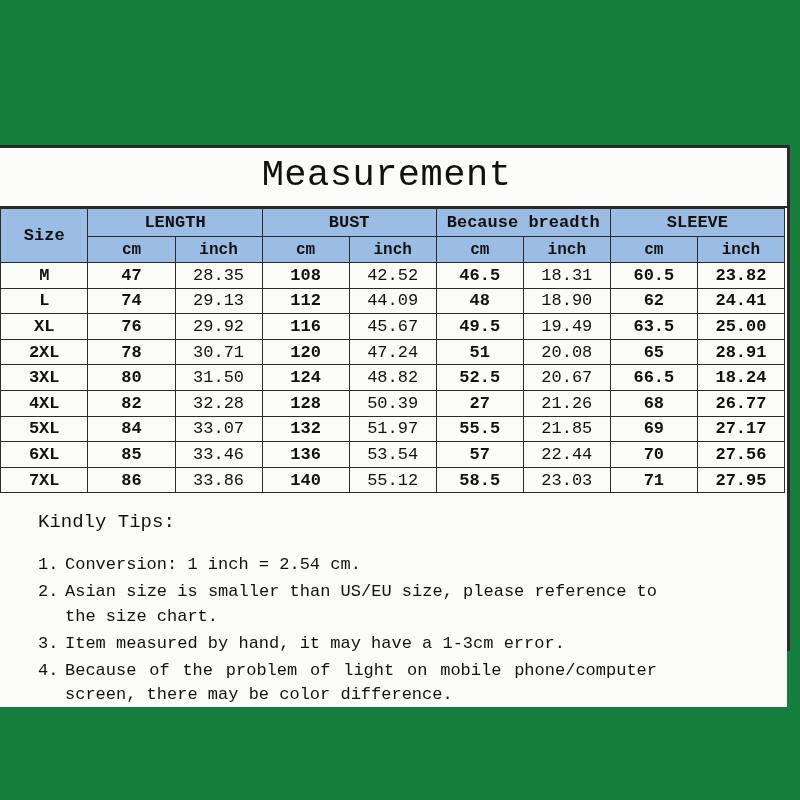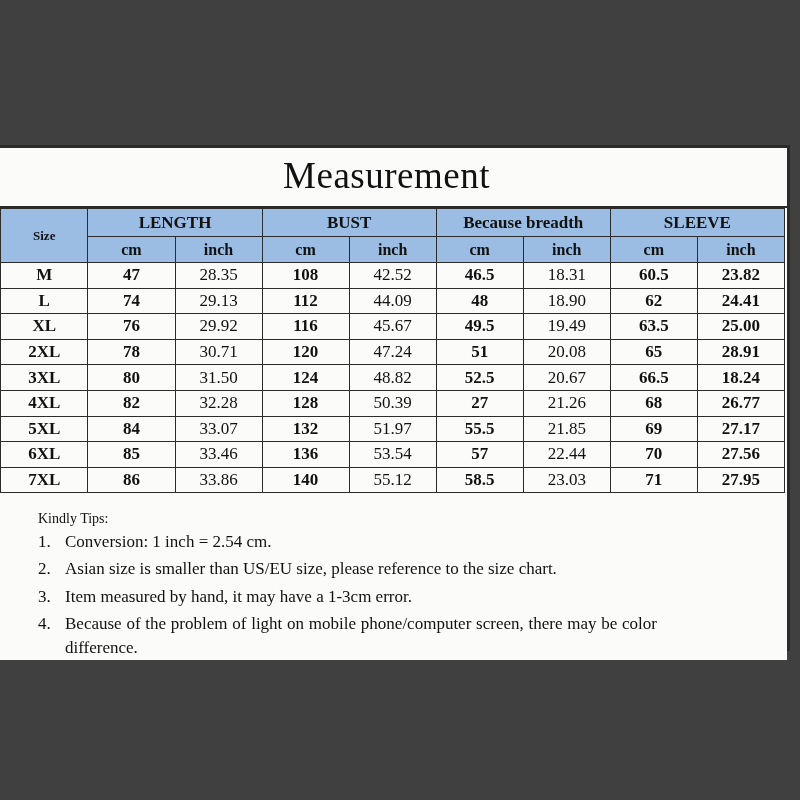--- a/index.html
+++ b/index.html
@@ -11,21 +11,22 @@
     width: 800px;
     height: 800px;
     overflow: hidden;
     font-family: "Liberation Serif", "DejaVu Serif", serif;
   }
 
   #page {
     position: relative;
     width: 800px;
     height: 800px;
-    background: #404040;
+    background: #15803d;
+    font-family: Liberation Mono, monospace;
   }
 
   
   .card {
     position: absolute;
     left: 0px;
     top: 145px;
     width: 790px;
     height: 506px;
     box-sizing: border-box;
@@ -79,44 +80,44 @@
   }
   .th-group {
     height: 28px;
     font-size: 17px;
   }
   .th-unit {
     height: 26px;
     font-size: 16px;
   }
   .th-size {
-    font-size: 13px;
+    font-size: 17px;
   }
   table.size-table tbody td {
     height: 24.6px;
     font-size: 17px;
   }
   td.c-size   { font-weight: bold; font-size: 18px; }
   td.c-cm     { font-weight: bold; }
   td.c-inch   { font-weight: normal; }
   td.c-inch-b { font-weight: bold; }
 
   
   col.w-size { width: 86px; }
   col.w-col  { width: 85.6px; }
 
   
   .tips {
     padding: 18px 20px 0 38px;
     background: #fbfbf9;
   }
   .tips-title {
-    font-size: 14px;
+    font-size: 19px;
     color: #111111;
-    margin-bottom: 3px;
+    margin-bottom: 20px;
   }
   .tips-list {
     margin: 0;
     padding: 0;
     list-style: none;
   }
   .tips-list li {
     display: flex;
     font-size: 17px;
     color: #111111;

